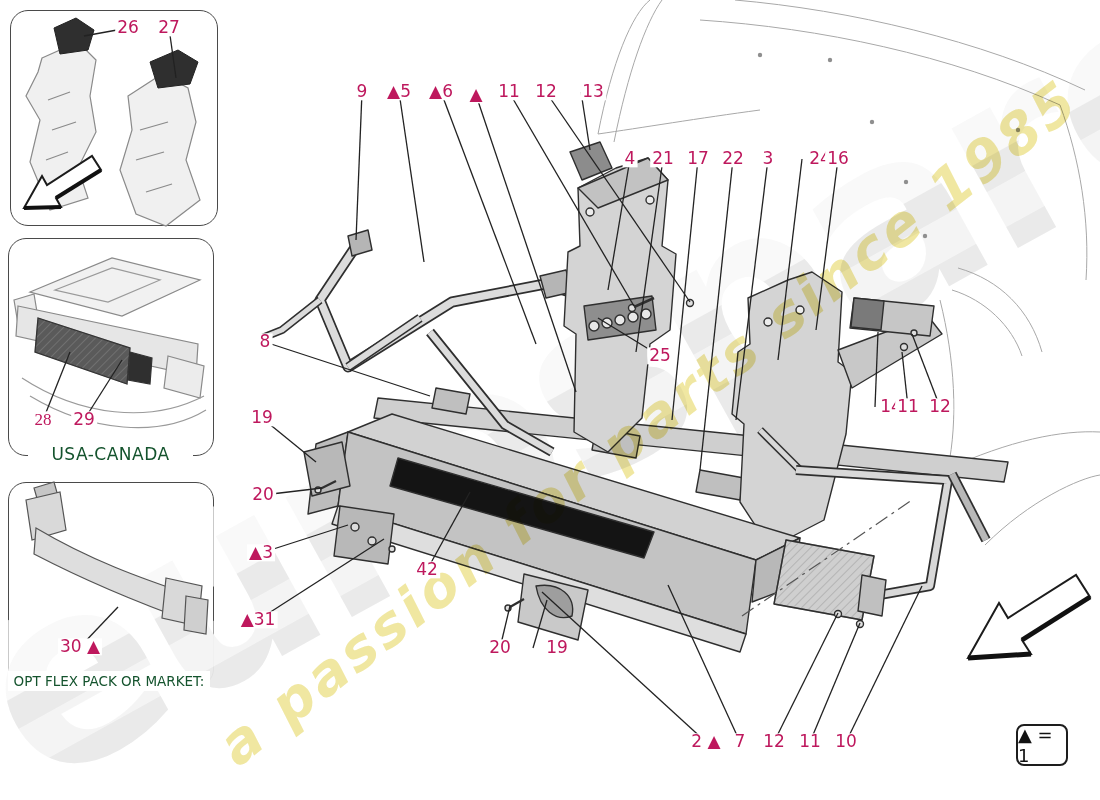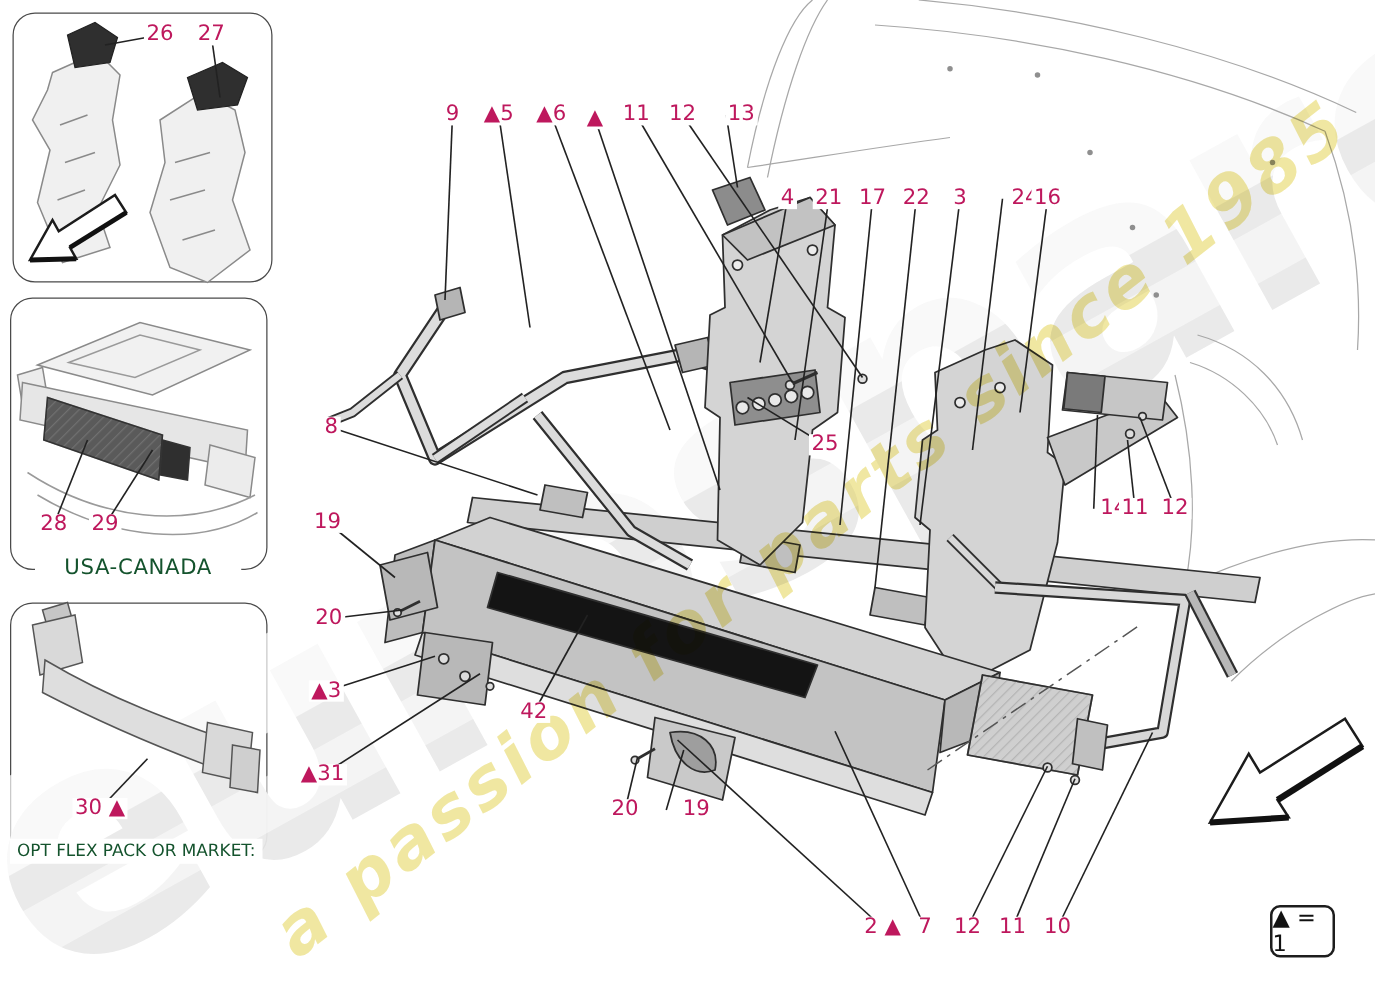--- a/index.html
+++ b/index.html
@@ -245,21 +245,21 @@
     <div>OPT FLEX PACK OR MARKET:</div>
   </div>
 
   <div id="legend">
     <span>▲ = 1</span>
   </div>
 
   <div id="callout-layer">
       <div class="callout" style="left: 128px; top: 28px;">26</div>
       <div class="callout" style="left: 169px; top: 28px;">27</div>
-      <div class="callout" style="left: 43px; top: 420px;">28</div>
+      <div class="callout" style="left: 43px; top: 420px; font-family: Liberation Serif, serif;">28</div>
       <div class="callout" style="left: 84px; top: 420px;">29</div>
       <div class="callout" style="left: 80px; top: 647px;">30 ▲</div>
       <div class="callout" style="left: 362px; top: 92px;">9</div>
       <div class="callout" style="left: 399px; top: 92px;">▲5</div>
       <div class="callout" style="left: 441px; top: 92px;">▲6</div>
       <div class="callout" style="left: 476px; top: 95px;">▲</div>
       <div class="callout" style="left: 509px; top: 92px;">11</div>
       <div class="callout" style="left: 546px; top: 92px;">12</div>
       <div class="callout" style="left: 581px; top: 92px; margin-left: 12px;">13</div>
       <div class="callout" style="left: 630px; top: 159px;">4</div>

